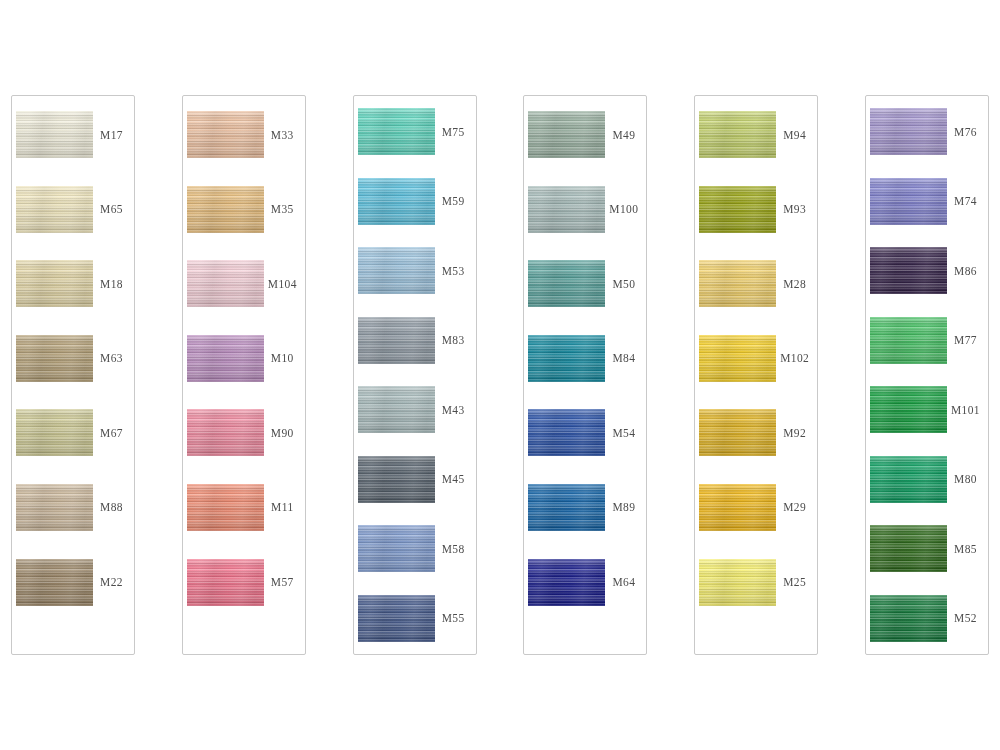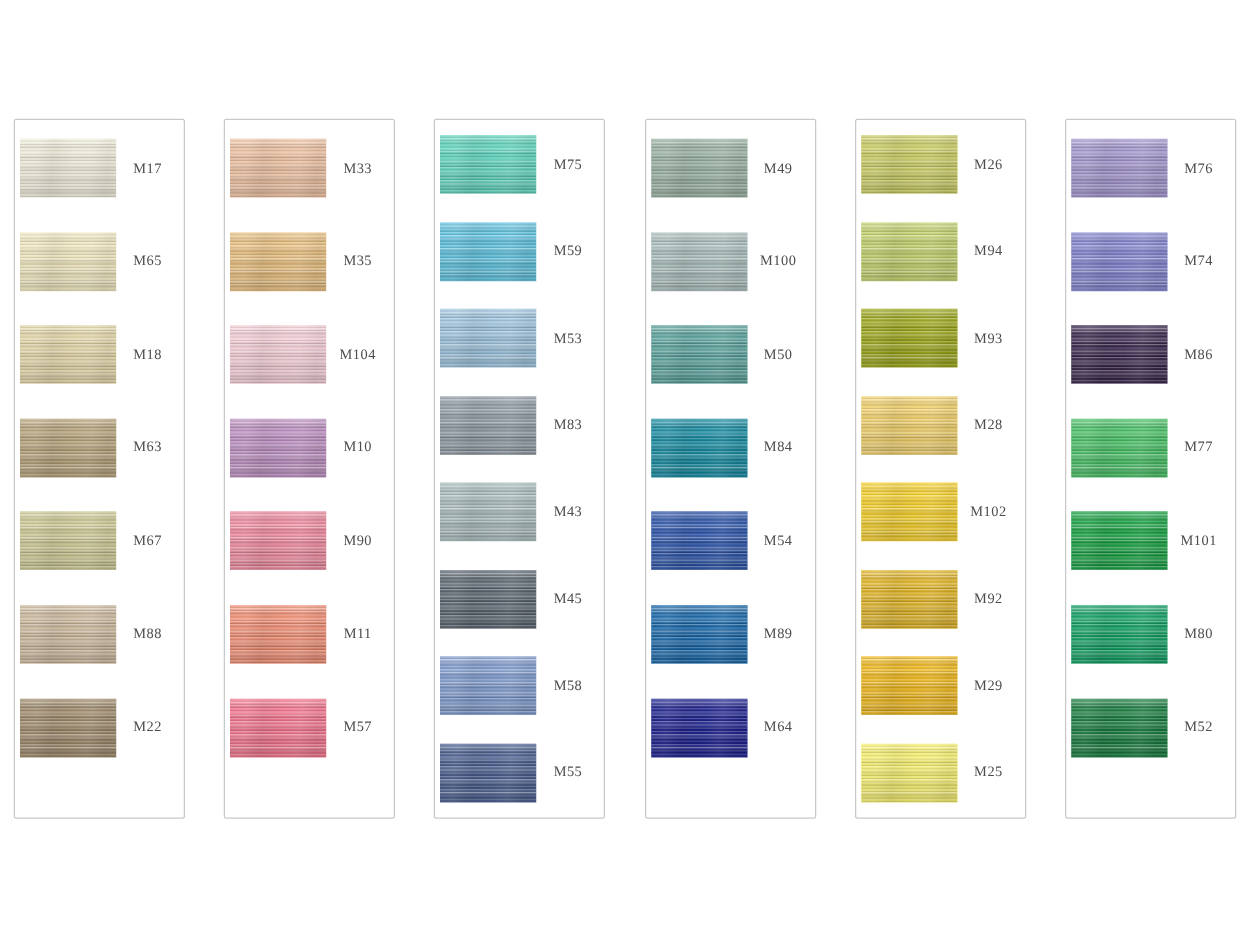--- a/index.html
+++ b/index.html
@@ -29,21 +29,21 @@
     width: 978px;
     height: 560px;
     display: flex;
     justify-content: space-between;
     align-items: stretch;
   }
 
   .panel {
     position: relative;
     box-sizing: border-box;
-    width: 137px;
+    width: 124px;
     background: #ffffff;
     border: 1px solid #c9c9c9;
     border-radius: 2px;
     display: flex;
     flex-direction: column;
     padding: 4px 0 4px 0;
   }
 
   .swatch-row {
     position: relative;
@@ -327,27 +327,20 @@
         <div class="swatch-row">
           <div class="swatch" style="background: rgb(26, 30, 140);">
             <div class="thread"></div>
             <div class="sheen"></div>
           </div>
           <div class="swatch-label">M64</div>
         </div>
       </div>
       <div class="panel">
         <div class="swatch-row">
-          <div class="swatch" style="background: rgb(202, 204, 97);">
-            <div class="thread"></div>
-            <div class="sheen"></div>
-          </div>
-          <div class="swatch-label">M26</div>
-        </div>
-        <div class="swatch-row">
           <div class="swatch" style="background: rgb(194, 208, 106);">
             <div class="thread"></div>
             <div class="sheen"></div>
           </div>
           <div class="swatch-label">M94</div>
         </div>
         <div class="swatch-row">
           <div class="swatch" style="background: rgb(154, 165, 22);">
             <div class="thread"></div>
             <div class="sheen"></div>
@@ -425,20 +418,27 @@
             <div class="sheen"></div>
           </div>
           <div class="swatch-label">M101</div>
         </div>
         <div class="swatch-row">
           <div class="swatch" style="background: rgb(15, 159, 98);">
             <div class="thread"></div>
             <div class="sheen"></div>
           </div>
           <div class="swatch-label">M80</div>
+        </div>
+        <div class="swatch-row">
+          <div class="swatch" style="background: rgb(47, 107, 28);">
+            <div class="thread"></div>
+            <div class="sheen"></div>
+          </div>
+          <div class="swatch-label">M85</div>
         </div>
         <div class="swatch-row">
           <div class="swatch" style="background: rgb(21, 122, 60);">
             <div class="thread"></div>
             <div class="sheen"></div>
           </div>
           <div class="swatch-label">M52</div>
         </div>
       </div>
     </div>

